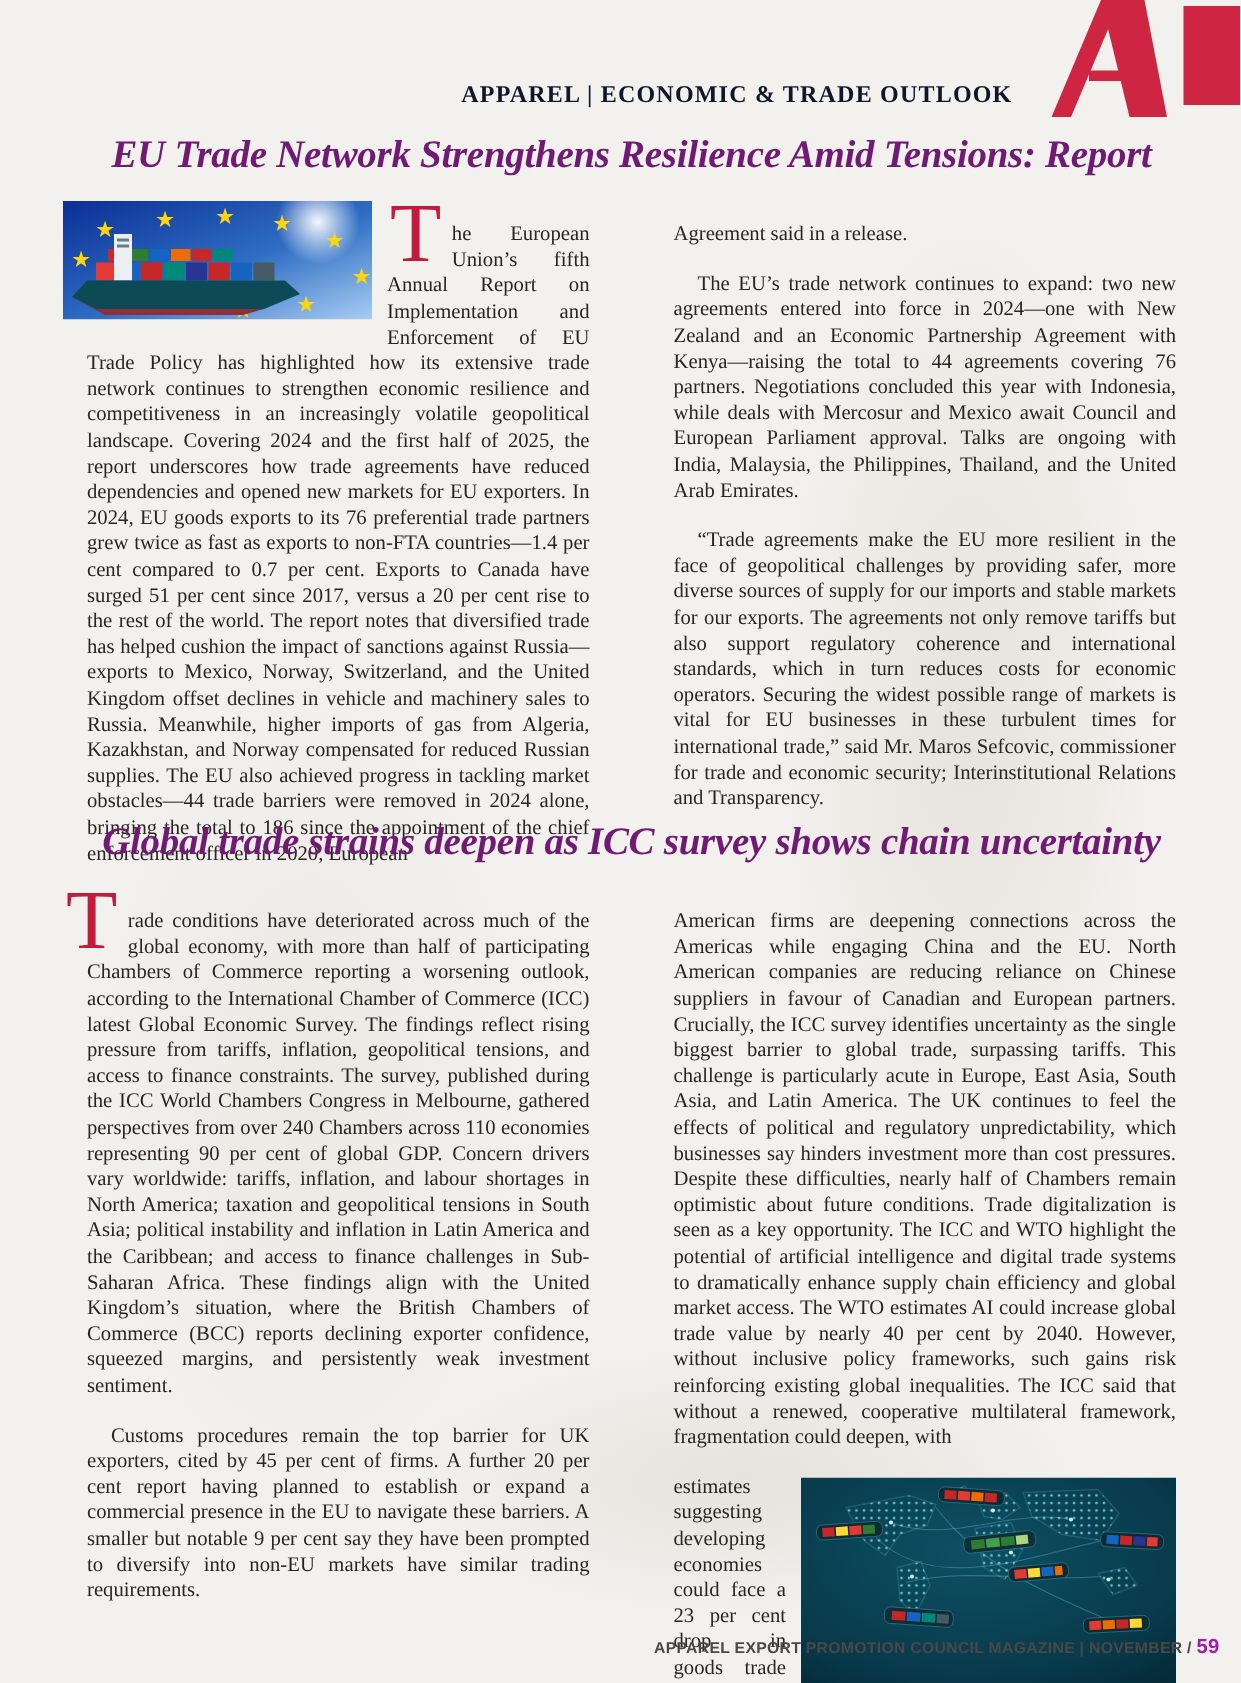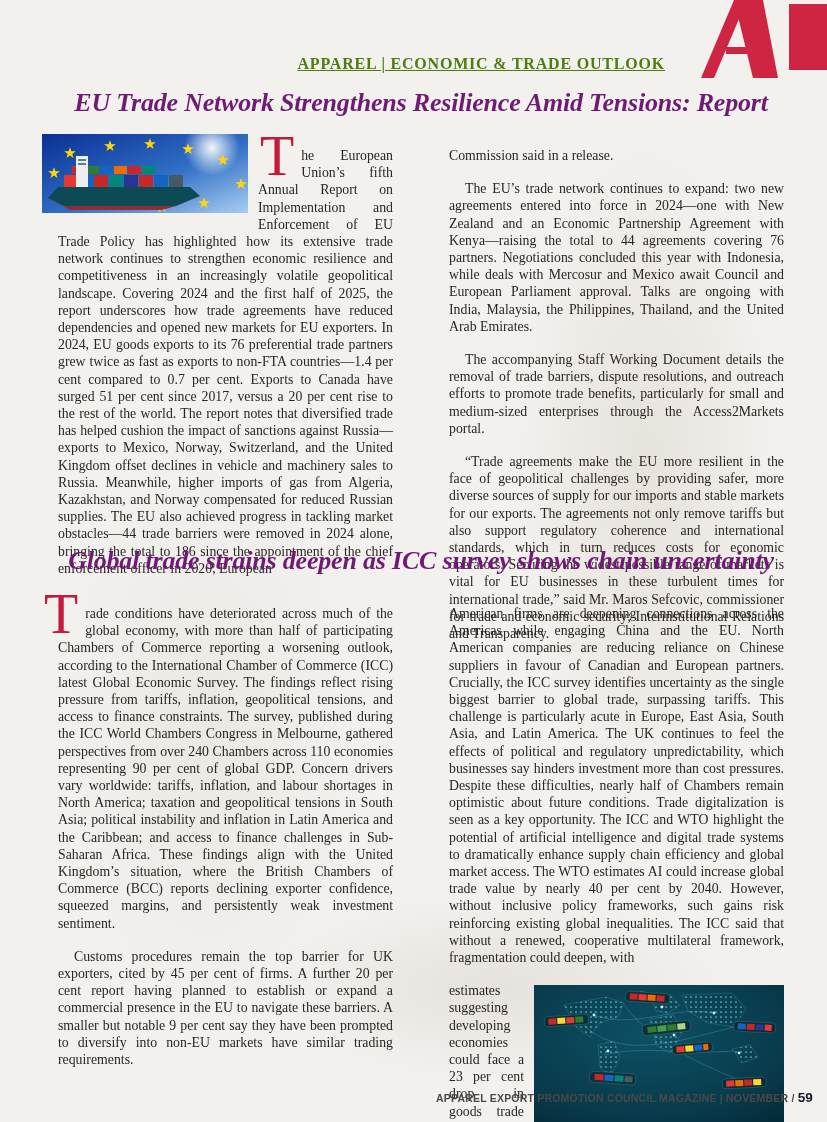--- a/index.html
+++ b/index.html
@@ -6,23 +6,23 @@
   body{
     width:827px;height:1122px;position:relative;overflow:hidden;
     font-family:"Liberation Serif", serif;color:#2a2522;
     background:
       radial-gradient(closest-side at 78% 42%, rgba(215,208,198,.45), rgba(215,208,198,0) 72%),
       radial-gradient(closest-side at 60% 88%, rgba(210,204,196,.4), rgba(210,204,196,0) 70%),
       radial-gradient(closest-side at 25% 65%, rgba(222,218,210,.35), rgba(222,218,210,0) 75%),
       #f3f1ee;
   }
   .kicker{
-    position:absolute;top:55px;right:162px;
-    font-weight:bold;font-size:16px;letter-spacing:.8px;color:#4d7c0f;
-    font-family:"Liberation Serif", serif;white-space:nowrap;text-decoration:underline;
+    position:absolute;top:55px;right:152px;
+    font-weight:bold;font-size:16px;letter-spacing:.8px;color:#0f172a;
+    font-family:"Liberation Serif", serif;white-space:nowrap;
   }
   .logo{position:absolute;top:0;right:0;width:150px;height:78px;}
   .title{
     position:absolute;left:42px;width:758px;text-align:center;
     font-style:italic;font-weight:bold;color:#701a75;
     font-size:26px;letter-spacing:-.2px;white-space:nowrap;
   }
   .title1{top:88px;}
   .title2{top:546px;}
   .art{position:absolute;left:42px;width:758px;}
@@ -36,21 +36,21 @@
     float:left;font-size:56px;line-height:44px;color:#c41b3c;
     padding:3px 7px 0 2px;font-family:"Liberation Serif", serif;
   }
   .eu-img{float:left;width:206px;height:79px;margin:3px 10px 4px 0;}
   .map-float{float:right;width:250px;height:143px;margin:3px 0 2px 10px;}
   .footer{
     position:absolute;top:1090px;left:436px;width:320px;text-align:center;
     font-family:"Liberation Sans", sans-serif;font-weight:bold;font-size:10.5px;
     color:#4c4845;letter-spacing:.2px;white-space:nowrap;
   }
-  .pagenum{font-size:13.5px;color:#0f172a;text-align:center;}
+  .pagenum{font-size:13.5px;color:#a21caf;text-align:center;}
   svg{display:block;}
 </style>
 </head>
 <body>
 
 <div class="kicker">APPAREL | ECONOMIC &amp; TRADE OUTLOOK</div>
 
 <div class="logo">
   <svg viewBox="0 0 150 78" width="150" height="78">
     <g fill="#ce2543">
@@ -113,23 +113,22 @@
               <rect x="36" y="29" width="8" height="2" fill="#607d8b"></rect>
             <path d="M6,64 L16,53 L148,53 L158,62 L134,72 L22,72 Z" fill="#0c4a55"></path>
             <path d="M6,64 L22,72 L134,72 L120,76 L28,76 Z" fill="#8c2f39"></path>
           </g>
         </svg>
       </span>
       <span class="dropcap">T</span>
       <p>he European Union’s fifth Annual Report on Implementation and Enforcement of EU Trade Policy has highlighted how its extensive trade network continues to strengthen economic resilience and competitiveness in an increasingly volatile geopolitical landscape. Covering 2024 and the first half of 2025, the report underscores how trade agreements have reduced dependencies and opened new markets for EU exporters. In 2024, EU goods exports to its 76 preferential trade partners grew twice as fast as exports to non-FTA countries—1.4 per cent compared to 0.7 per cent. Exports to Canada have surged 51 per cent since 2017, versus a 20 per cent rise to the rest of the world. The report notes that diversified trade has helped cushion the impact of sanctions against Russia—exports to Mexico, Norway, Switzerland, and the United Kingdom offset declines in vehicle and machinery sales to Russia. Meanwhile, higher imports of gas from Algeria, Kazakhstan, and Norway compensated for reduced Russian supplies. The EU also achieved progress in tackling market obstacles—44 trade barriers were removed in 2024 alone, bringing the total to 186 since the appointment of the chief enforcement officer in 2020, European</p>
     </div>
     <div class="col">
-      <p>Commission said in a release.</p>
+      <p>Agreement said in a release.</p>
       <p class="ind">The EU’s trade network continues to expand: two new agreements entered into force in 2024—one with New Zealand and an Economic Partnership Agreement with Kenya—raising the total to 44 agreements covering 76 partners. Negotiations concluded this year with Indonesia, while deals with Mercosur and Mexico await Council and European Parliament approval. Talks are ongoing with India, Malaysia, the Philippines, Thailand, and the United Arab Emirates.</p>
-      <p class="ind">The accompanying Staff Working Document details the removal of trade barriers, dispute resolutions, and outreach efforts to promote trade benefits, particularly for small and medium-sized enterprises through the Access2Markets portal.</p>
       <p class="ind">“Trade agreements make the EU more resilient in the face of geopolitical challenges by providing safer, more diverse sources of supply for our imports and stable markets for our exports. The agreements not only remove tariffs but also support regulatory coherence and international standards, which in turn reduces costs for economic operators. Securing the widest possible range of markets is vital for EU businesses in these turbulent times for international trade,” said Mr. Maros Sefcovic, commissioner for trade and economic security; Interinstitutional Relations and Transparency.</p>
     </div>
   </div>
 </div>
 
 <div class="title title2">Global trade strains deepen as ICC survey shows chain uncertainty</div>
 
 <div class="art art2">
   <div class="cols">
     <div class="col">

